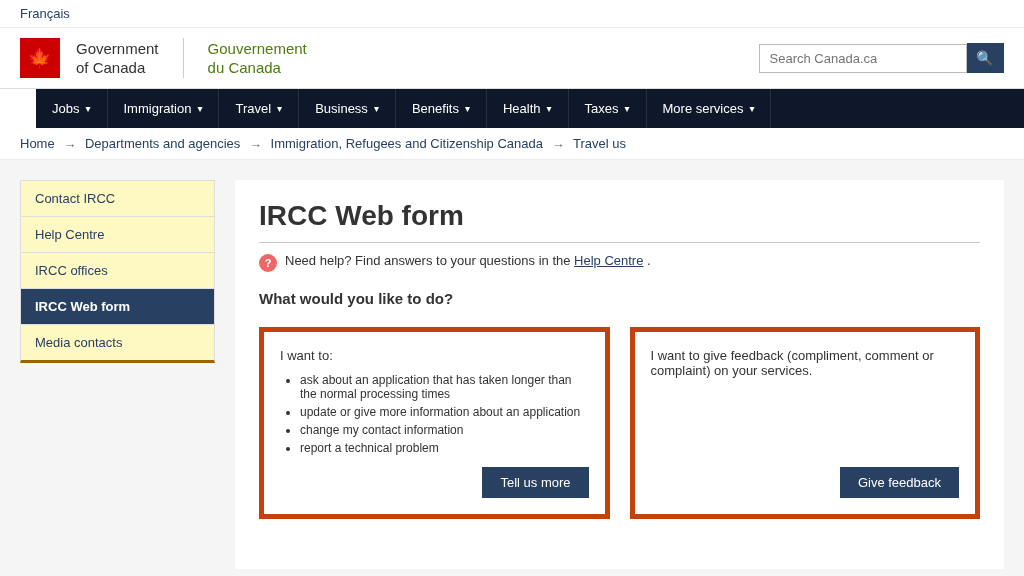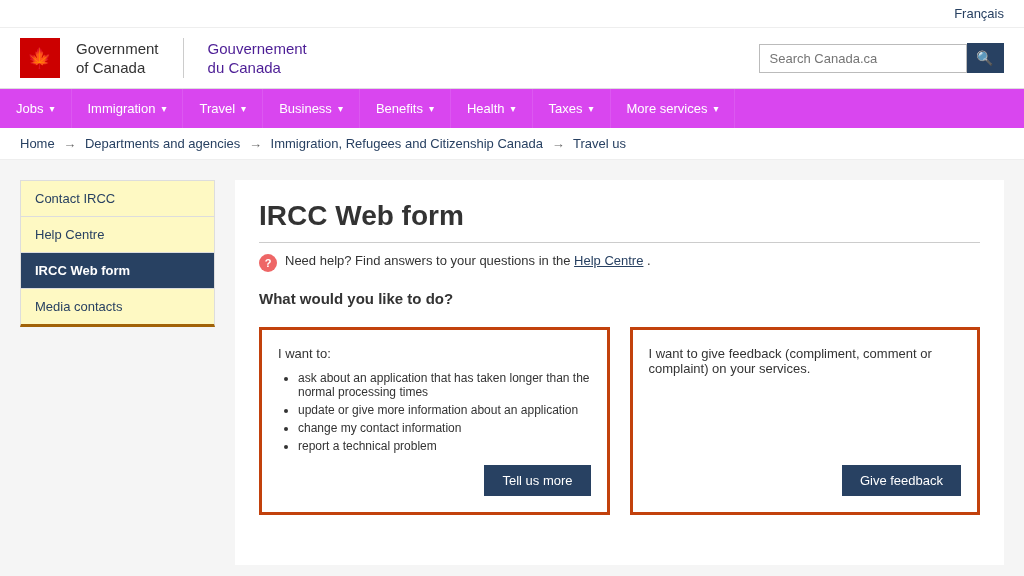--- a/index.html
+++ b/index.html
@@ -3,21 +3,21 @@
   <meta charset="utf-8">
   <style>
     * { margin: 0; padding: 0; box-sizing: border-box; }
     body { font-family: Arial, sans-serif; font-size: 14px; color: #333; background: #fff; width: 1024px; }
 
     
     .top-bar {
       background: #fff;
       padding: 6px 20px;
       display: flex;
-      justify-content: flex-end;
+      justify-content: flex-start;
       border-bottom: 1px solid #eee;
     }
     .top-bar a { color: #284162; text-decoration: none; font-size: 13px; }
 
     
     .header {
       background: #fff;
       padding: 10px 20px;
       display: flex;
       align-items: center;
@@ -48,21 +48,21 @@
     }
     .gov-name span { display: block; }
     .gov-divider {
       width: 1px;
       height: 40px;
       background: #ccc;
       margin: 0 8px;
     }
     .gov-name-fr {
       font-size: 15px;
-      color: #4c1d95;
+      color: #4d7c0f;
       line-height: 1.3;
     }
     .gov-name-fr span { display: block; }
     .search-bar {
       display: flex;
       align-items: center;
       gap: 0;
     }
     .search-bar input {
       border: 1px solid #bbb;
@@ -76,23 +76,24 @@
       background: #284162;
       border: none;
       padding: 7px 10px;
       cursor: pointer;
       color: white;
       font-size: 14px;
     }
 
     
     .nav {
-      background: #d946ef;
-      display: flex;
-      align-items: center;
+      background: #0f172a;
+      display: flex;
+      align-items: center;
+      margin-left: 36px;
     }
     .nav-item {
       color: white;
       padding: 12px 16px;
       font-size: 13px;
       cursor: pointer;
       display: flex;
       align-items: center;
       gap: 4px;
       white-space: nowrap;
@@ -187,21 +188,21 @@
       margin-bottom: 20px;
     }
 
     .cards-row {
       display: flex;
       gap: 20px;
       margin-bottom: 30px;
     }
     .card {
       flex: 1;
-      border: 3px solid #c2410c;
+      border: 5px solid #c2410c;
       padding: 16px;
       background: #fff;
       display: flex;
       flex-direction: column;
       justify-content: space-between;
       min-height: 160px;
     }
     .card-text {
       font-size: 13px;
       margin-bottom: 10px;
@@ -270,20 +271,21 @@
   <a href="#">Immigration, Refugees and Citizenship Canada</a>
   <span class="sep">→</span>
   <a href="#">Travel us</a>
 </div>
 
 <div class="main">
 
   <div class="sidebar">
     <a class="sidebar-item">Contact IRCC</a>
     <a class="sidebar-item">Help Centre</a>
+    <a class="sidebar-item">IRCC offices</a>
     <a class="sidebar-item active">IRCC Web form</a>
     <a class="sidebar-item">Media contacts</a>
   </div>
 
   <div class="content">
     <h1>IRCC Web form</h1>
 
     <div class="help-notice">
       <div class="help-icon">?</div>
       <span>

